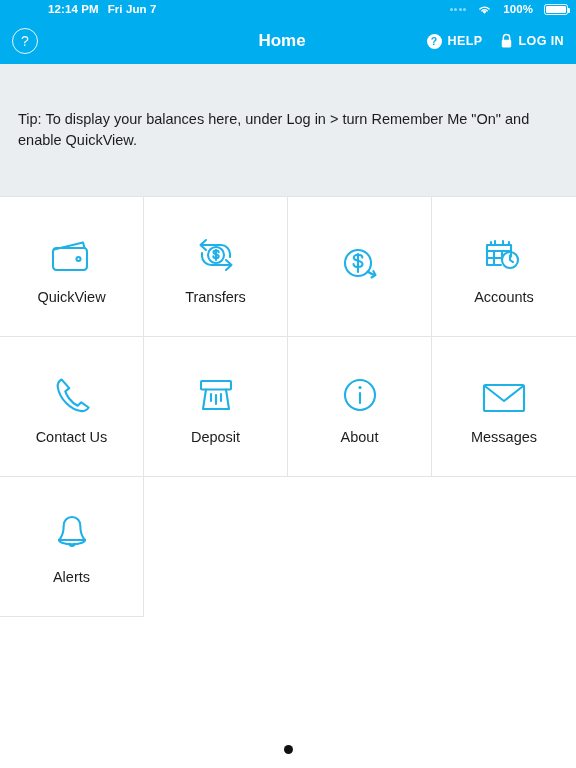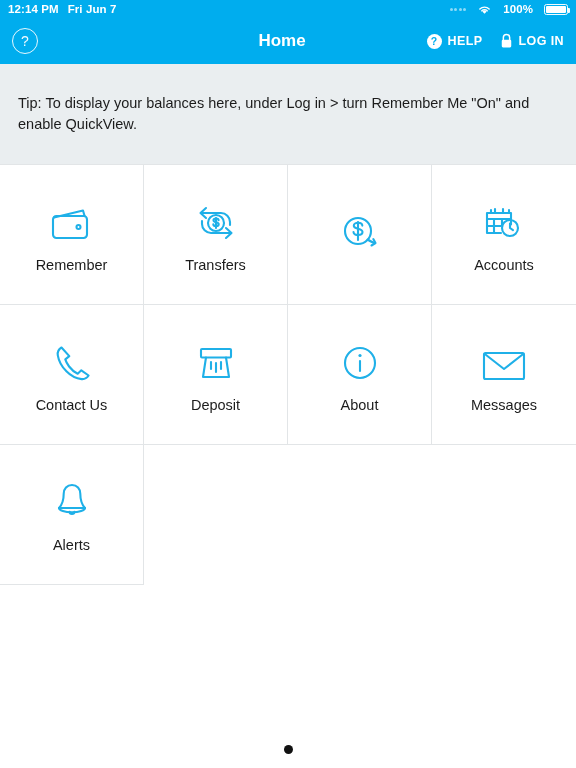--- a/index.html
+++ b/index.html
@@ -10,21 +10,21 @@
     overflow:hidden;
   }
 
   
   .statusbar {
     height:18px; background:#00ADEE; color:#ffffff;
     display:flex; align-items:center; justify-content:space-between;
     padding:0 8px; font-size:11.5px; font-weight:bold;
     letter-spacing:0.1px;
   }
-  .sb-left { display:flex; align-items:flex-start; gap:9px; }
+  .sb-left { display:flex; align-items:flex-start; gap:9px;margin-left:40px; }
   .sb-right { display:flex; align-items:center; gap:11px; }
   .sig-dots { display:flex; align-items:flex-end; gap:1.5px; opacity:.55; }
   .sig-dots i { width:3px; height:3px; border-radius:50%; background:#fff; display:block; }
   .wifi-ico { display:block; }
   .batt {
     width:24px; height:11px; border:1.3px solid rgba(255,255,255,.95);
     border-radius:2.5px; position:relative; padding:1px;
   }
   .batt::after {
     content:""; position:absolute; right:-3.4px; top:3px;
@@ -57,21 +57,21 @@
     font-size:12.5px; font-weight:bold; letter-spacing:.4px; color:#fff;
   }
   .q-badge {
     width:15px; height:15px; border-radius:50%; background:#fff; color:#00ADEE;
     font-size:10.5px; font-weight:bold; display:flex;
     align-items:center; justify-content:center; line-height:1;
   }
 
   
   .tip {
-    background:#EAEEF0; height:100px;
+    background:#EAEEF0; height:132px;
     display:flex; align-items:center; padding:0 18px;
   }
   .tip-text { font-size:14.5px; color:#1c1c1c; line-height:1.45; }
 
   
   .grid {
     display:grid; grid-template-columns:repeat(4, 1fr);
     grid-auto-rows:140px;
     border-top:1px solid #e2e5e7;
   }
@@ -156,21 +156,21 @@
   <div class="tile">
     <div class="tile-icon">
       <svg width="46" height="40" viewBox="0 0 46 40">
         <g fill="none" stroke="#1FB0E8" stroke-width="2.1" stroke-linejoin="round" stroke-linecap="round">
           <path d="M5 13.5 34 6.5l1.6 5.5"></path>
           <rect x="4" y="12" width="34" height="22" rx="3.4"></rect>
           <circle cx="29.5" cy="23" r="2"></circle>
         </g>
       </svg>
     </div>
-    <div class="tile-label">Remember</div>
+    <div class="tile-label">QuickView</div>
   </div>
 
 
   <div class="tile">
     <div class="tile-icon">
       <svg width="48" height="42" viewBox="0 0 48 42">
         <g fill="none" stroke="#1FB0E8" stroke-width="2.1" stroke-linejoin="round" stroke-linecap="round">
           <path d="M9 11h20a9 9 0 0 1 9 9v3"></path>
           <path d="M14 6 8.5 11 14 16"></path>
           <path d="M39 31H19a9 9 0 0 1-9-9v-3"></path>

